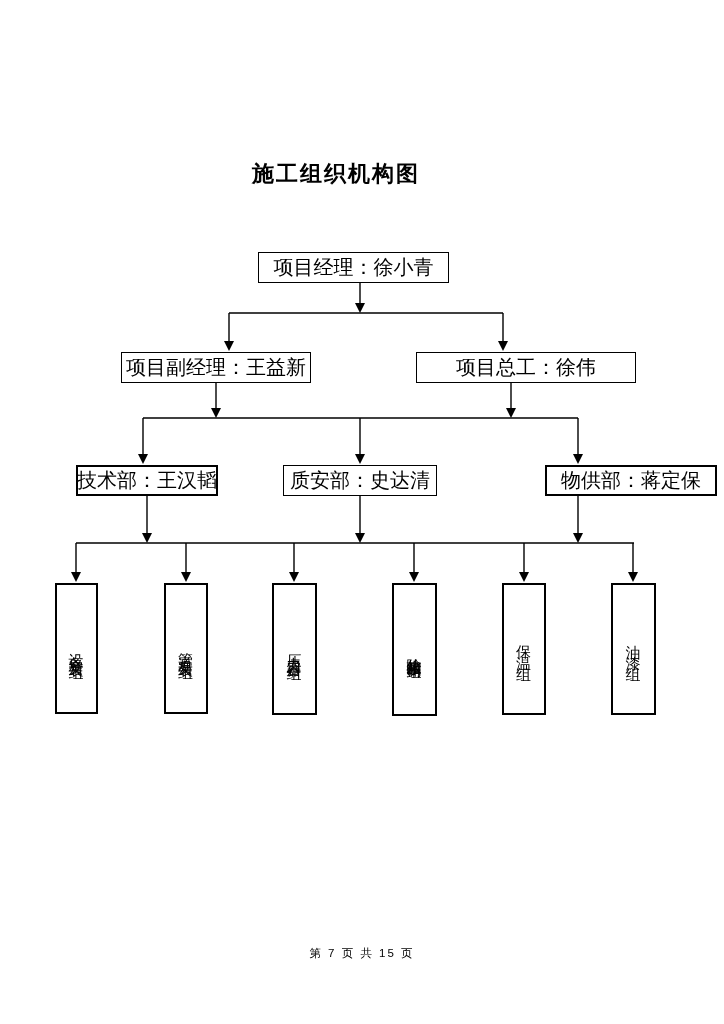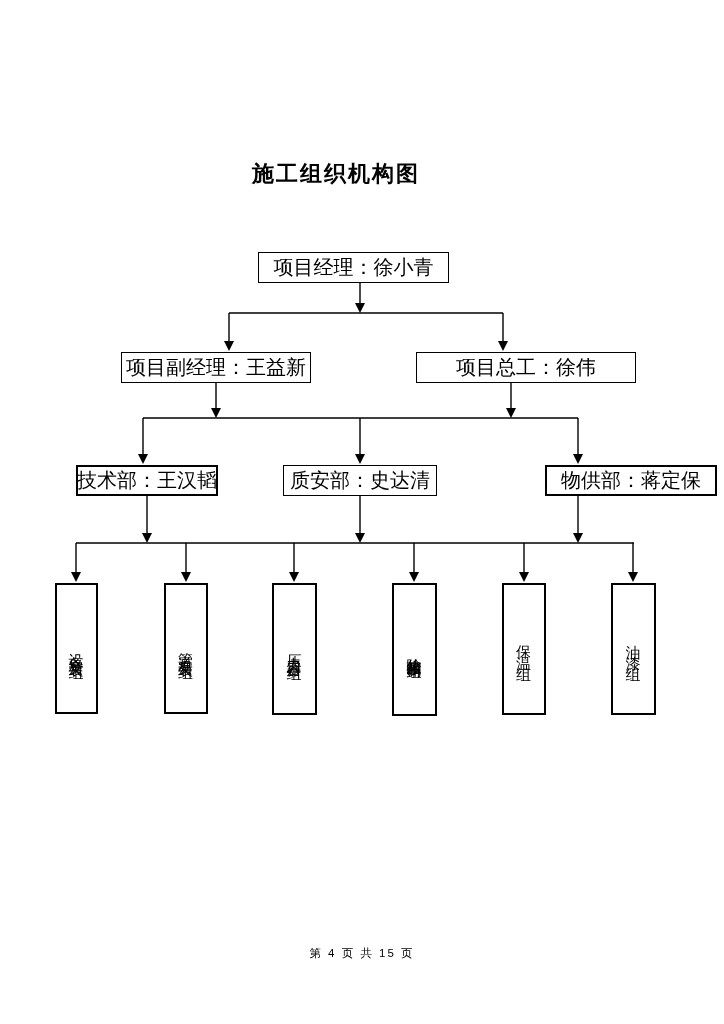--- a/index.html
+++ b/index.html
@@ -162,15 +162,15 @@
   <div class="team" style="left:392px; top:583px; width:45px; height:133px;">
     <span class="team-label" style="letter-spacing: 1px;">除盐水箱制作组</span>
   </div>
   <div class="team" style="left:502px; top:583px; width:44px; height:132px;">
     <span class="team-label" style="letter-spacing: 11px;">保温组</span>
   </div>
   <div class="team" style="left:611px; top:583px; width:45px; height:132px;">
     <span class="team-label" style="letter-spacing: 11px;">油漆组</span>
   </div>
 
-  <div class="doc-footer">第 4 页 共 15 页</div>
+  <div class="doc-footer">第 7 页 共 15 页</div>
 
 </div>
 
 </body></html>

